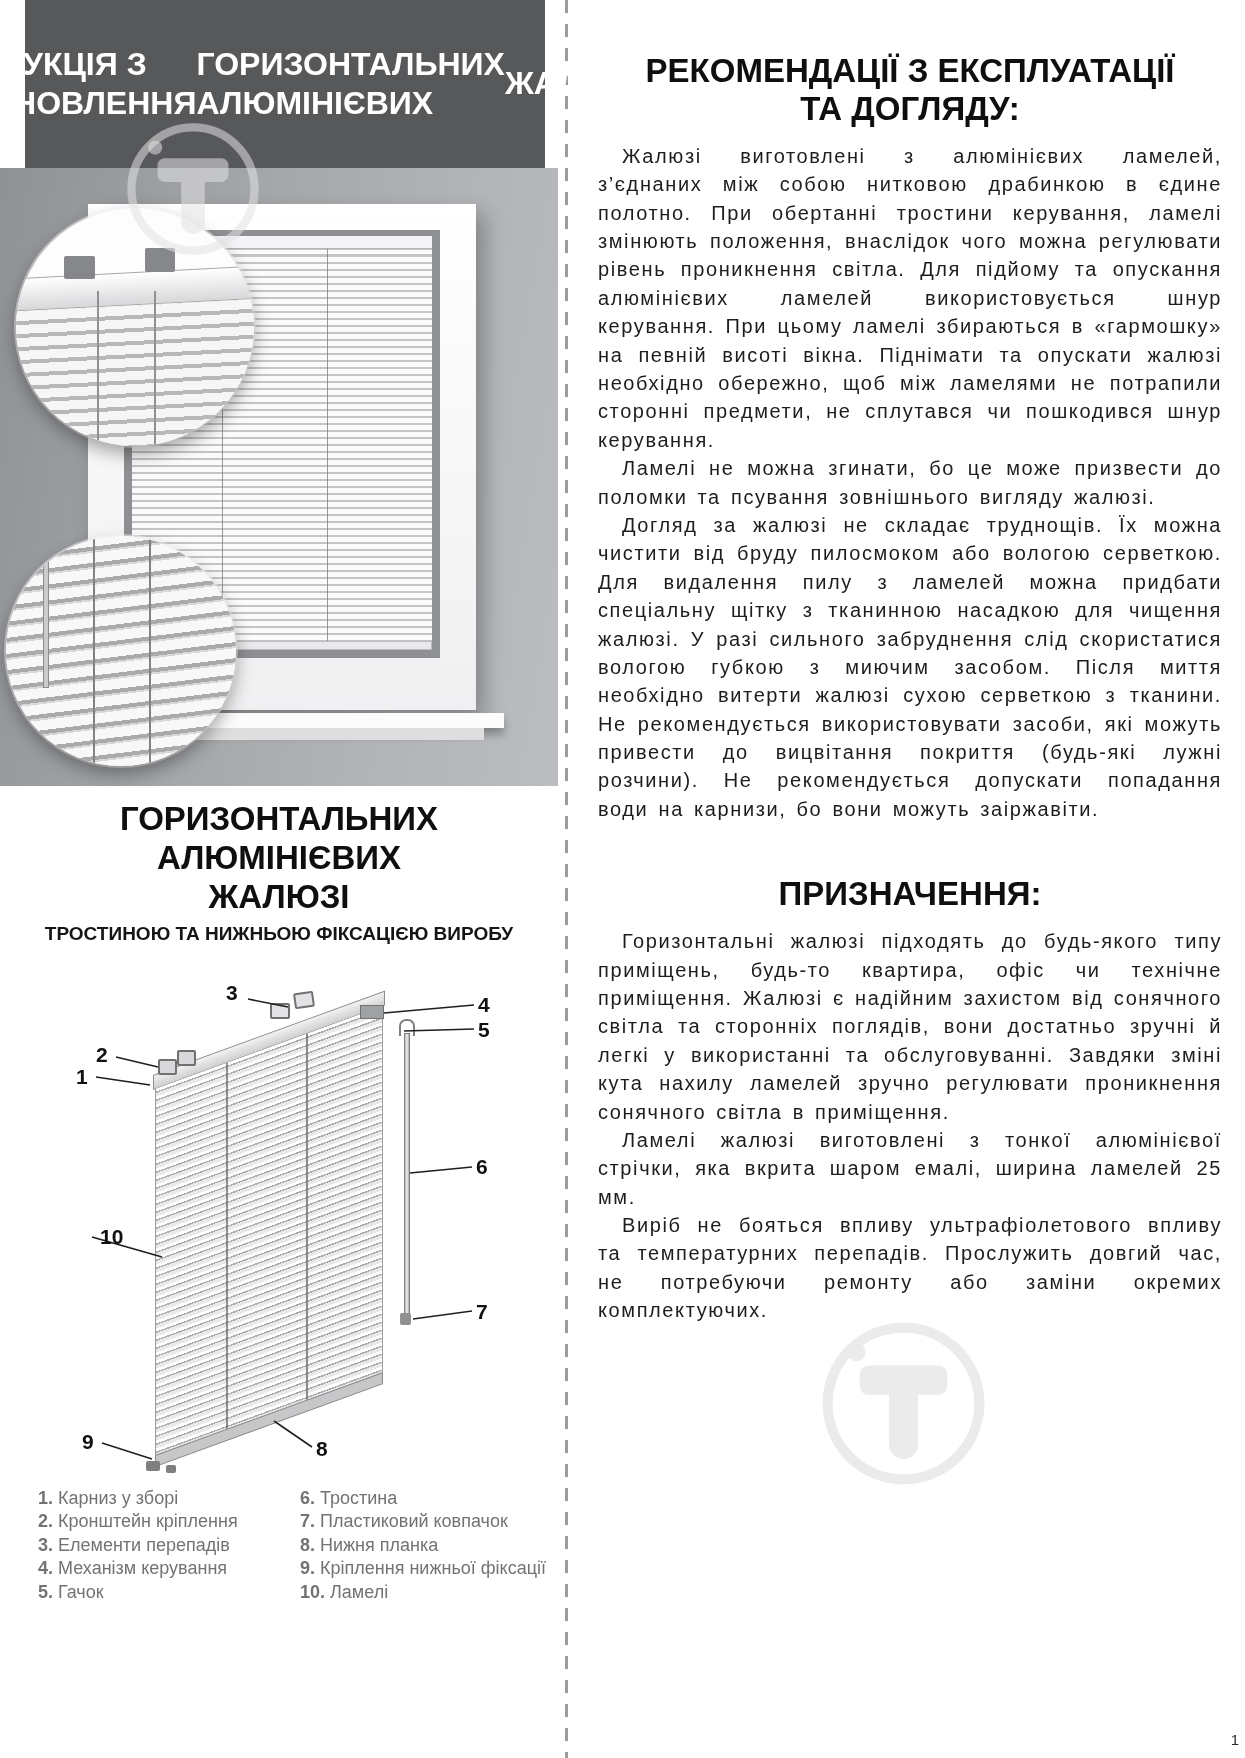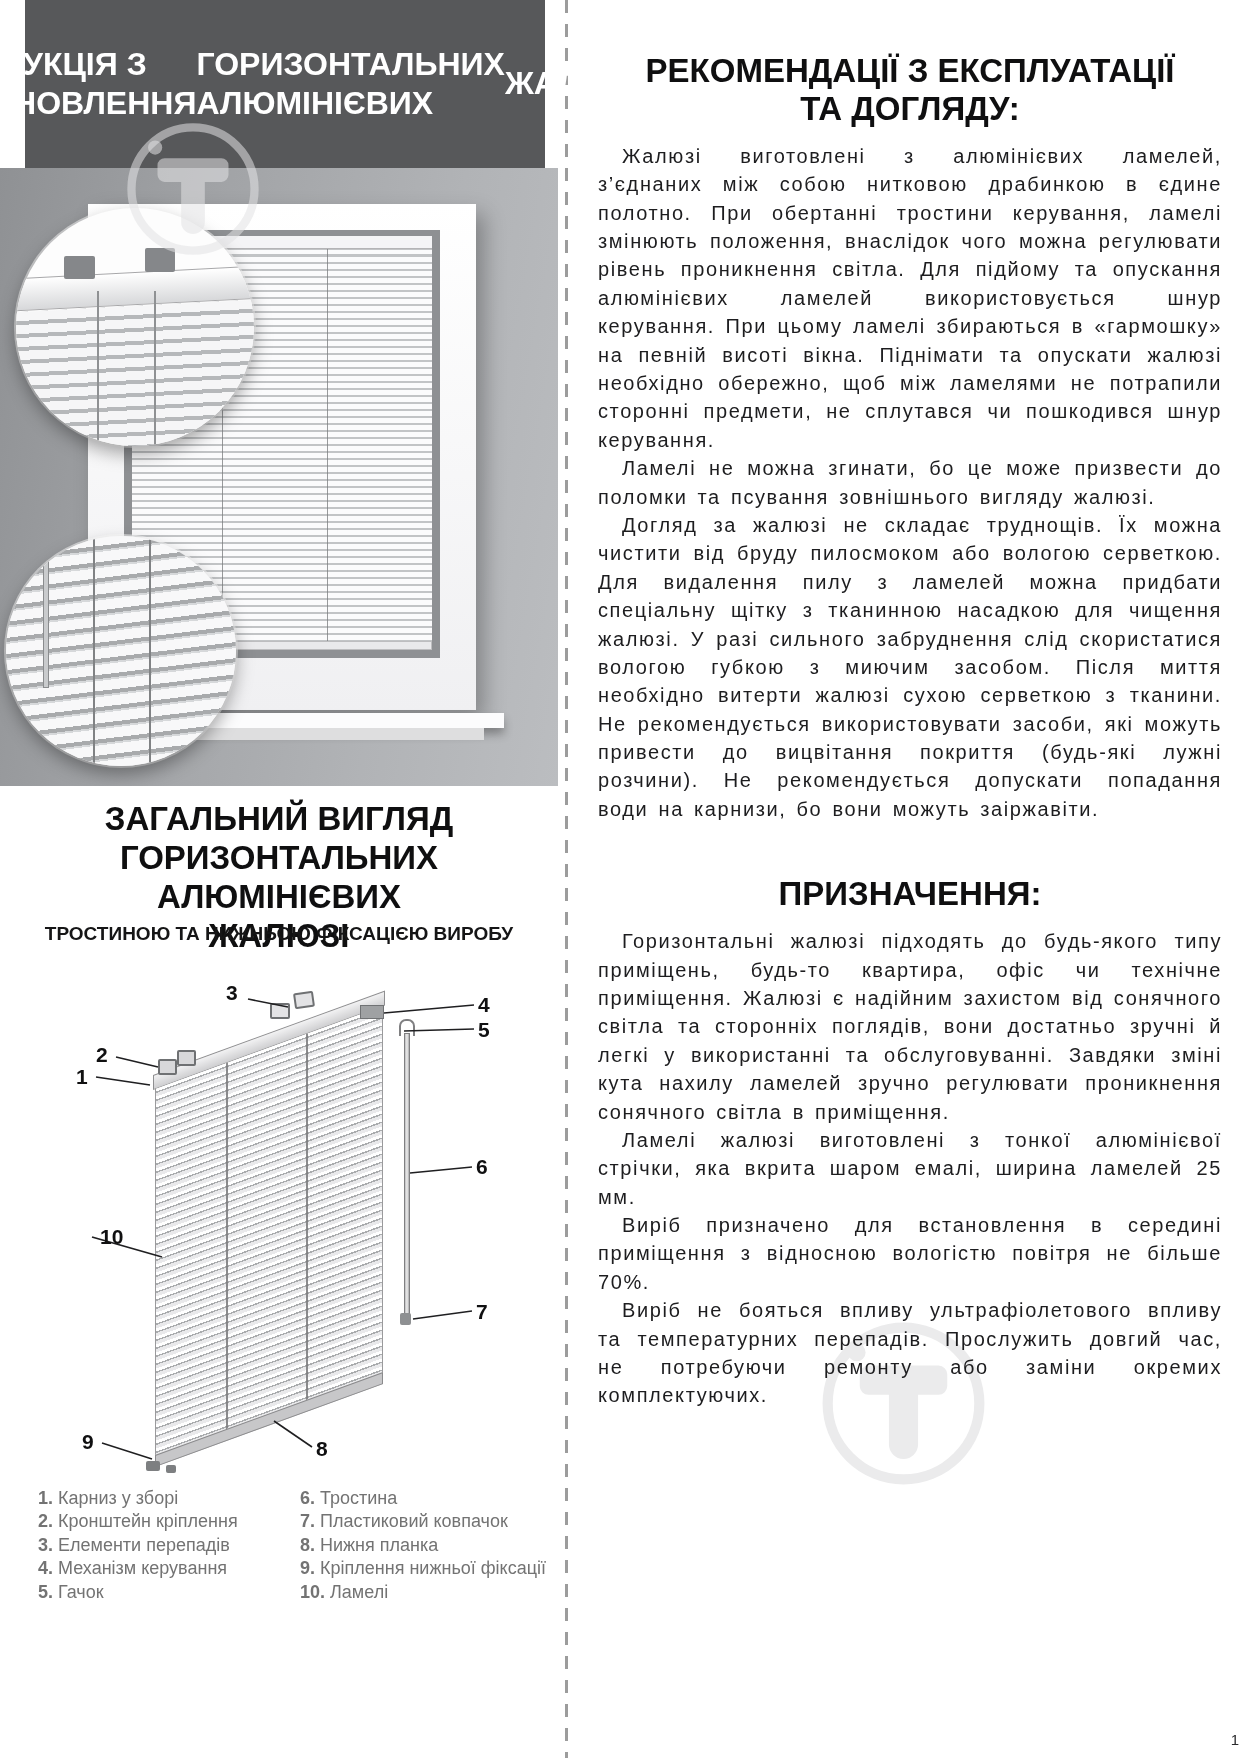--- a/index.html
+++ b/index.html
@@ -158,21 +158,20 @@
 
     <div class="watermark-top">
       <svg viewBox="0 0 120 120" aria-hidden="true">
         <circle cx="60" cy="60" r="52" fill="none" stroke="currentColor" stroke-width="7"></circle>
         <path d="M36 34 h48 a6 6 0 0 1 6 6 v8 a6 6 0 0 1 -6 6 h-14 v34 a10 10 0 0 1 -20 0 v-34 h-14 a6 6 0 0 1 -6 -6 v-8 a6 6 0 0 1 6 -6 z" fill="currentColor"></path>
         <circle cx="28" cy="25" r="6" fill="currentColor"></circle>
       </svg>
     </div>
 
     <div class="overview-title">
-      <div>ЗАГАЛЬНИЙ ВИГЛЯД</div>
       <div>ГОРИЗОНТАЛЬНИХ АЛЮМІНІЄВИХ</div>
       <div>ЖАЛЮЗІ</div>
     </div>
 
     <div class="overview-note">
       <div>ТРОСТИНОЮ ТА НИЖНЬОЮ ФІКСАЦІЄЮ ВИРОБУ</div>
     </div>
 
     <div class="diagram">
       <div class="d-toprail"></div>
@@ -250,18 +249,17 @@
     </h2>
 
     <p class="body-text first">Жалюзі виготовлені з алюмінієвих ламелей, з’єднаних між собою нитковою драбинкою в єдине полотно. При обертанні тростини керування, ламелі змінюють положення, внаслідок чого можна регулювати рівень проникнення світла. Для підйому та опускання алюмінієвих ламелей використовується шнур керування. При цьому ламелі збираються в «гармошку» на певній висоті вікна. Піднімати та опускати жалюзі необхідно обережно, щоб між ламелями не потрапили сторонні предмети, не сплутався чи пошкодився шнур керування.</p>
     <p class="body-text">Ламелі не можна згинати, бо це може призвести до поломки та псування зовнішнього вигляду жалюзі.</p>
     <p class="body-text">Догляд за жалюзі не складає труднощів. Їх можна чистити від бруду пилосмоком або вологою серветкою. Для видалення пилу з ламелей можна придбати спеціальну щітку з тканинною насадкою для чищення жалюзі. У разі сильного забруднення слід скористатися вологою губкою з миючим засобом. Після миття необхідно витерти жалюзі сухою серветкою з тканини. Не рекомендується використовувати засоби, які можуть привести до вицвітання покриття (будь-які лужні розчини). Не рекомендується допускати попадання води на карнизи, бо вони можуть заіржавіти.</p>
 
     <h2 class="section-title purpose-title">ПРИЗНАЧЕННЯ:</h2>
 
     <p class="body-text first">Горизонтальні жалюзі підходять до будь-якого типу приміщень, будь-то квартира, офіс чи технічне приміщення. Жалюзі є надійним захистом від сонячного світла та сторонніх поглядів, вони достатньо зручні й легкі у використанні та обслуговуванні. Завдяки зміні кута нахилу ламелей зручно регулювати проникнення сонячного світла в приміщення.</p>
     <p class="body-text">Ламелі жалюзі виготовлені з тонкої алюмінієвої стрічки, яка вкрита шаром емалі, ширина ламелей 25 мм.</p>
-    <p class="body-text">Виріб призначено для встановлення в середині приміщення з відносною вологістю повітря не більше 70%.</p>
     <p class="body-text">Виріб не бояться впливу ультрафіолетового впливу та температурних перепадів. Прослужить довгий час, не потребуючи ремонту або заміни окремих комплектуючих.</p>
   </div>
 
   <span class="page-num">1</span>
 </div>
 
 </body></html>

